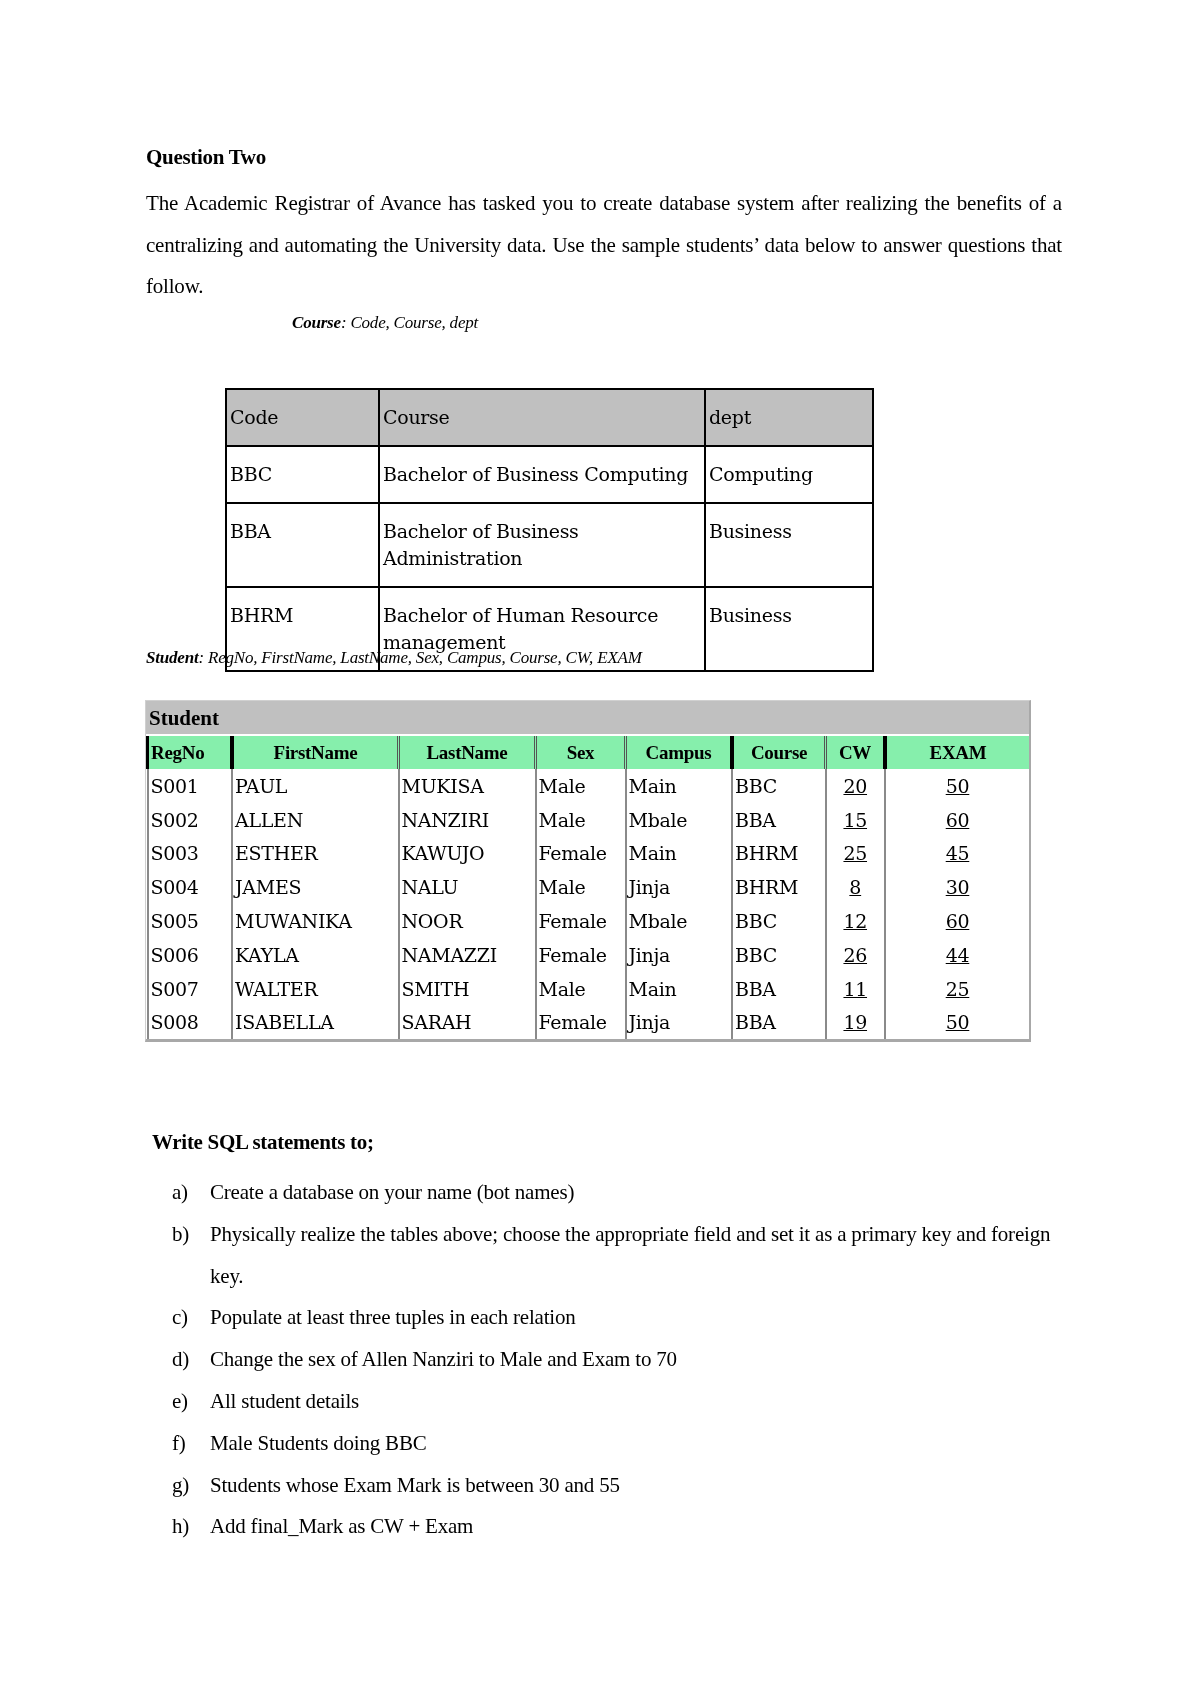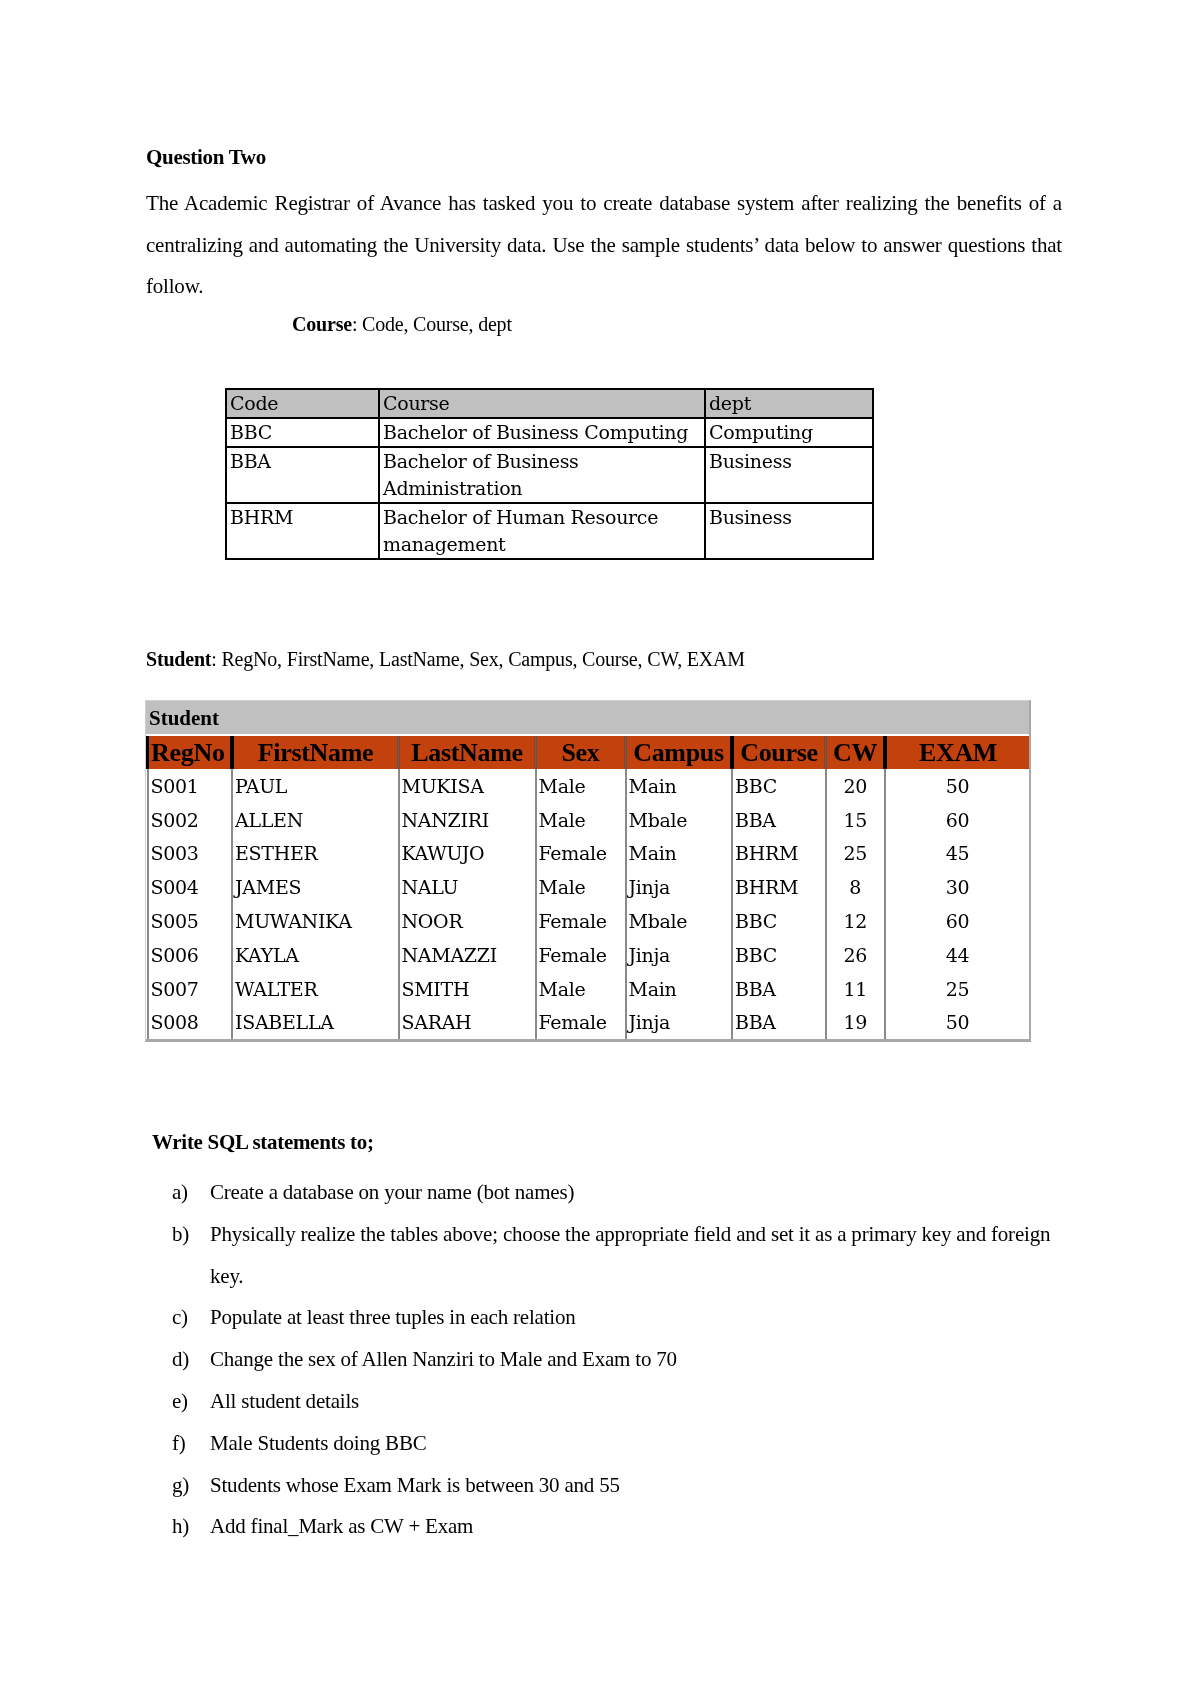--- a/index.html
+++ b/index.html
@@ -12,36 +12,36 @@
     .heading {
       position: absolute; left: 146px; top: 145px;
       font-weight: bold; font-size: 21px; letter-spacing: -0.3px;
     }
     .intro {
       position: absolute; left: 146px; top: 183px; width: 916px;
       font-size: 21px; line-height: 41.5px; text-align: justify;
       letter-spacing: -0.2px;
     }
     .schema {
-      position: absolute; font-size: 20px; letter-spacing: -0.2px;
+      position: absolute; font-size: 17px; letter-spacing: -0.2px; font-style: italic;
     }
     .schema b { font-weight: bold; }
     .schema-course { left: 292px; top: 313px; }
     .schema-student { left: 146px; top: 648px; }
 
     
     .course-table {
       position: absolute; left: 225px; top: 388px;
       border-collapse: collapse; border: 2px solid #000;
       font-family: "DejaVu Serif", "Liberation Serif", serif;
       font-size: 19px; letter-spacing: -0.3px;
     }
     .course-table th, .course-table td {
       border: 2px solid #000; text-align: left; vertical-align: top;
-      padding: 0 3px; line-height: 27px; font-weight: normal;
+      padding: 14px 3px; line-height: 27px; font-weight: normal;
     }
     .course-table th { background: #c0c0c0; }
     .course-table .c1 { width: 145px; }
     .course-table .c2 { width: 318px; }
     .course-table .c3 { width: 160px; }
 
     
     .student-wrap {
       position: absolute; left: 145px; top: 700px; width: 883px;
       border-right: 2px solid #a8a8a8; border-bottom: 3px solid #a8a8a8;
@@ -51,32 +51,32 @@
       background: #c0c0c0; font-weight: bold; font-size: 21px;
       padding: 2px 3px 0 3px; height: 31px; line-height: 31px;
       border-bottom: 2px solid #ffffff;
     }
     .student-table {
       border-collapse: collapse; width: 100%;
       font-family: "DejaVu Serif", "Liberation Serif", serif;
       font-size: 19px; letter-spacing: -0.3px;
     }
     .student-table th {
-      background: #c2410c; font-family: "Liberation Serif", serif; font-weight: bold;
-      font-size: 26px; height: 33px; padding: 0 2px; text-align: center;
+      background: #86efac; font-family: "Liberation Serif", serif; font-weight: bold;
+      font-size: 19px; height: 33px; padding: 0 2px; text-align: center;
       border-left: 3px double #555;
     }
     .student-table th:first-child { text-align: left; border-left: 3px solid #000; }
     .student-table th.thick { border-left: 4px solid #000; }
     .student-table td {
       height: 33.8px; padding: 0 2px; text-align: left; white-space: nowrap;
       border-left: 2px solid #8a8a8a;
     }
     .student-table td:first-child { border-left: 2px solid #8a8a8a; margin-top: 21px; }
-    .student-table td.center { text-align: center; }
+    .student-table td.center { text-align: center; text-decoration: underline; }
     .w-reg { width: 77px; } .w-first { width: 159px; } .w-last { width: 130px; }
     .w-sex { width: 83px; } .w-camp { width: 99px; } .w-course { width: 86px; }
     .w-cw { width: 52px; } .w-exam { width: auto; }
 
     .task-heading {
       position: absolute; left: 152px; top: 1130px;
       font-weight: bold; font-size: 21px; letter-spacing: -0.3px;
     }
     .tasks {
       position: absolute; left: 172px; top: 1172px; width: 892px;

